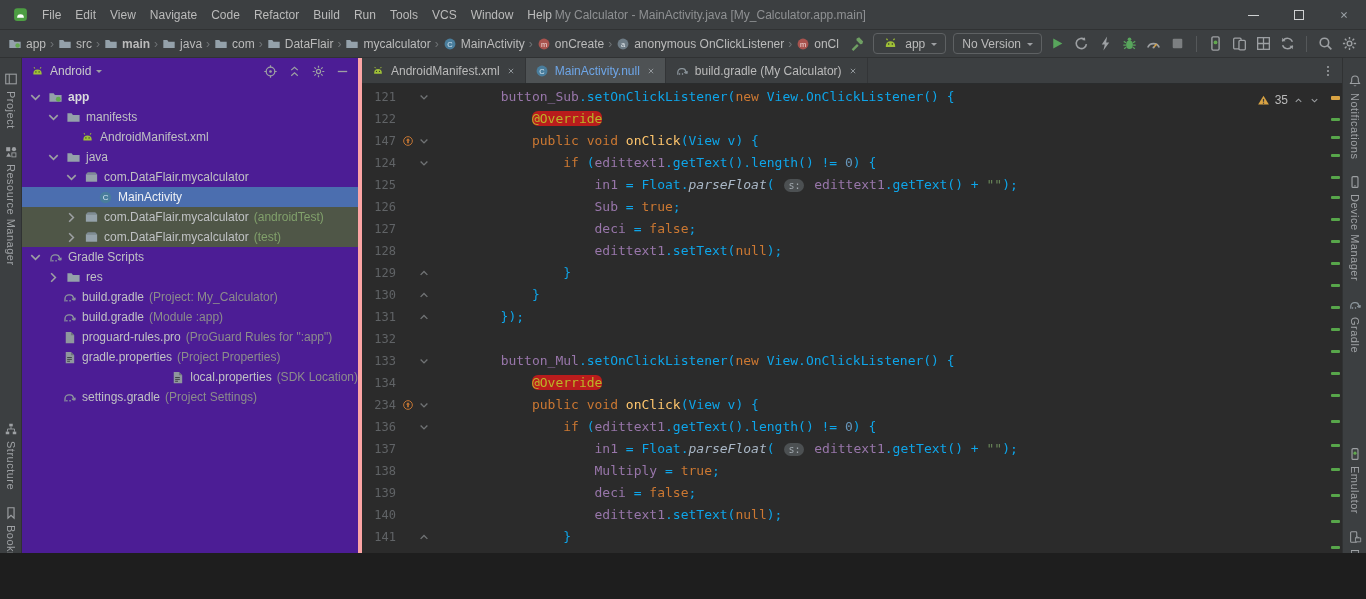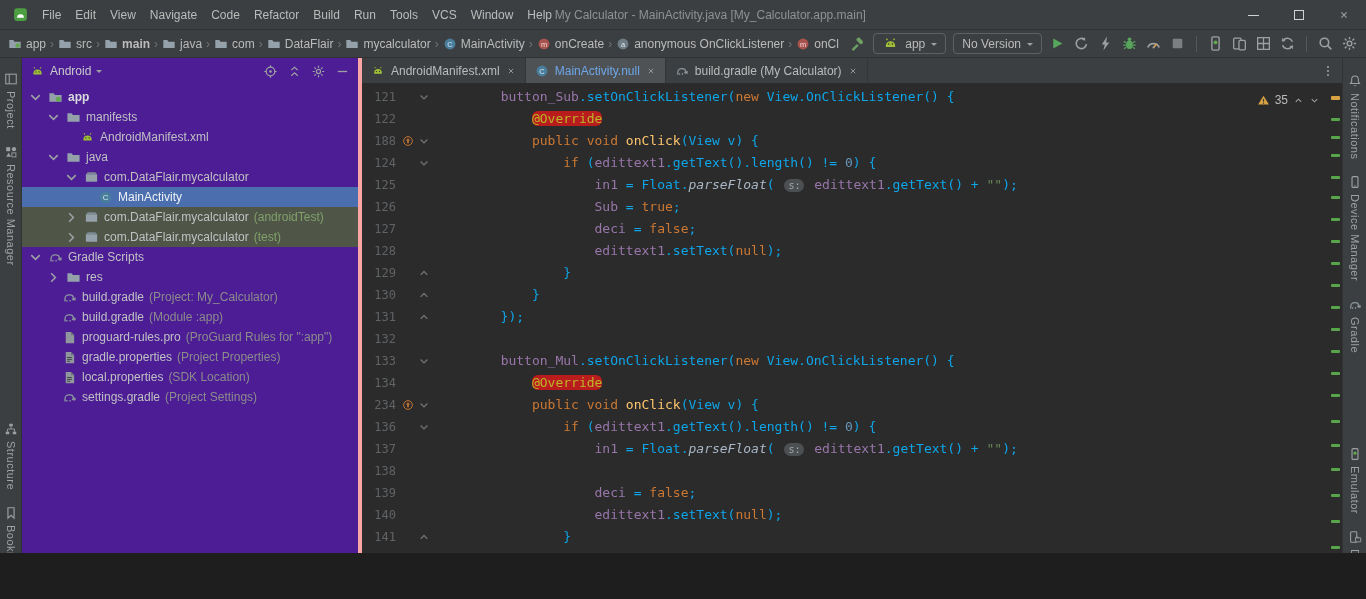--- a/index.html
+++ b/index.html
@@ -597,21 +597,21 @@
             <span class="ic">
               <svg viewBox="0 0 16 16">
                 <path d="M4 2h5.5L13 5.5V14H4z" fill="#8f979d"></path>
                 <path d="M9.5 2v3.5H13z" fill="#6d757b"></path>
                 <path d="M5.5 8h5M5.5 10h5M5.5 12h3" stroke="#3c3f41"></path>
               </svg>
             </span>
             <span class="lbl">gradle.properties</span>
             <span class="note">(Project Properties)</span>
           </div>
-          <div class="trow" style="padding-left: 24px;">
+          <div class="trow" style="padding-left: 24px; justify-content: flex-end;">
             <span class="chev-sp"></span>
             <span class="ic">
               <svg viewBox="0 0 16 16">
                 <path d="M4 2h5.5L13 5.5V14H4z" fill="#8f979d"></path>
                 <path d="M9.5 2v3.5H13z" fill="#6d757b"></path>
                 <path d="M5.5 8h5M5.5 10h5M5.5 12h3" stroke="#3c3f41"></path>
               </svg>
             </span>
             <span class="lbl">local.properties</span>
             <span class="note">(SDK Location)</span>
@@ -700,21 +700,21 @@
               </span>
               <span class="txt"><span class="s-d">        </span><span class="s-fld">button_Sub</span><span class="s-d">.setOnClickListener(</span><span class="s-kw">new</span><span class="s-d"> View.OnClickListener() {</span></span>
             </div>
             <div class="cl">
               <span class="ln">122</span>
               <span class="gi"></span>
               <span class="gf"></span>
               <span class="txt"><span class="s-d">            </span><span class="s-ann">@Override</span></span>
             </div>
             <div class="cl">
-              <span class="ln">188</span>
+              <span class="ln">147</span>
               <span class="gi">
                 <span class="ic">
                   <svg viewBox="0 0 16 16">
                     <circle cx="8" cy="8" r="5.8" fill="none" stroke="#c57633" stroke-width="1.3"></circle>
                     <path d="M8 4.2l2.8 3.2H9.1V11H6.9V7.4H5.2z" fill="#c57633"></path>
                   </svg>
                 </span>
               </span>
               <span class="gf">
                 <span class="ic">
@@ -855,20 +855,21 @@
             <div class="cl">
               <span class="ln">137</span>
               <span class="gi"></span>
               <span class="gf"></span>
               <span class="txt"><span class="s-d">                    </span><span class="s-fld">in1</span><span class="s-d"> = Float.</span><span class="s-stm">parseFloat</span><span class="s-d">( </span><span class="s-hint">s:</span><span class="s-d"> </span><span class="s-fld">edittext1</span><span class="s-d">.getText() + </span><span class="s-str">""</span><span class="s-d">);</span></span>
             </div>
             <div class="cl">
               <span class="ln">138</span>
               <span class="gi"></span>
               <span class="gf"></span>
+              <span class="txt"><span class="s-d">                    </span><span class="s-fld">Multiply</span><span class="s-d"> = </span><span class="s-kw">true</span><span class="s-d">;</span></span>
             </div>
             <div class="cl">
               <span class="ln">139</span>
               <span class="gi"></span>
               <span class="gf"></span>
               <span class="txt"><span class="s-d">                    </span><span class="s-fld">deci</span><span class="s-d"> = </span><span class="s-kw">false</span><span class="s-d">;</span></span>
             </div>
             <div class="cl">
               <span class="ln">140</span>
               <span class="gi"></span>

